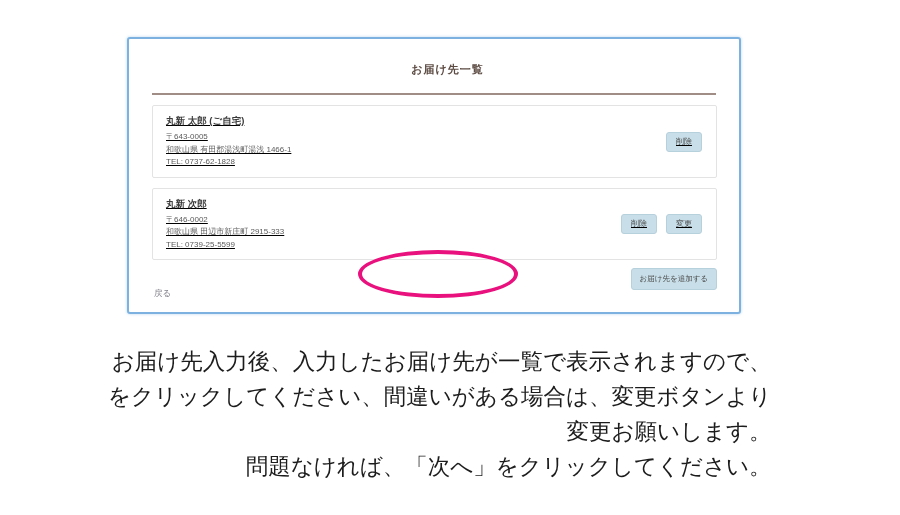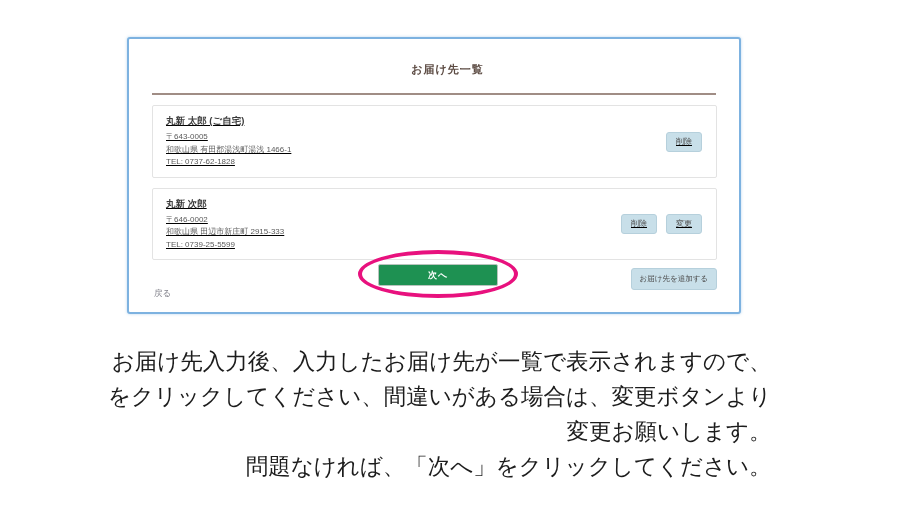--- a/index.html
+++ b/index.html
@@ -88,21 +88,20 @@
     <div class="address-actions">
       <button class="chip-btn">削除</button>
       <button class="chip-btn">変更</button>
     </div>
   </div>
 
   <div class="add-row">
     <button class="chip-btn add-btn">お届け先を追加する</button>
   </div>
 
-  <button class="next-btn">次へ</button>
   <div class="highlight-ellipse"></div>
 
   <a class="back-link">戻る</a>
 </div>
 
 <div class="instructions">
   <div>お届け先入力後、入力したお届け先が一覧で表示されますので、</div>
   <div>をクリックしてください、間違いがある場合は、変更ボタンより</div>
   <div>変更お願いします。</div>
   <div>問題なければ、「次へ」をクリックしてください。</div>

